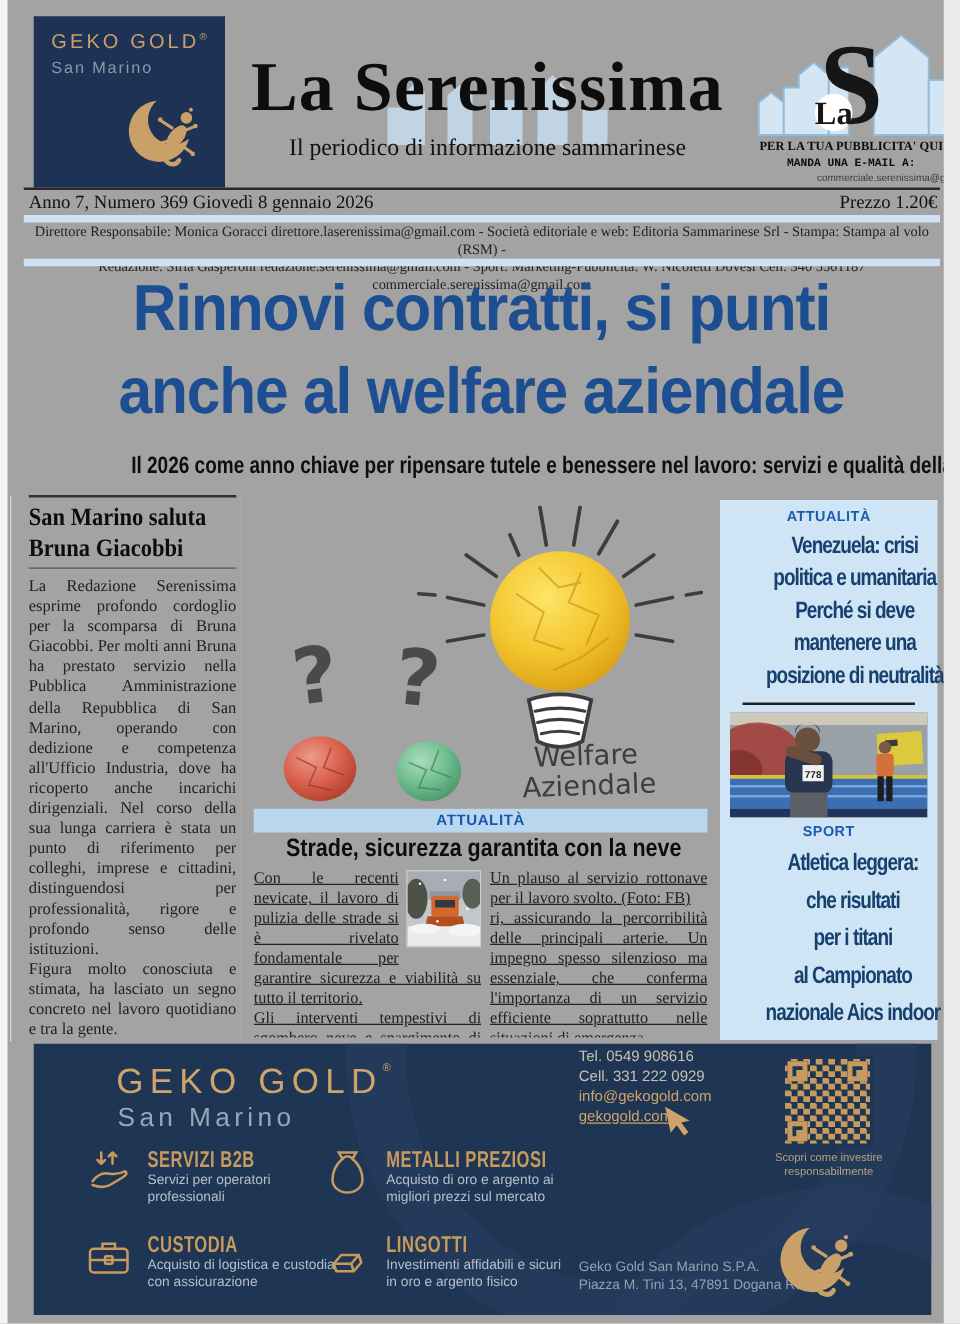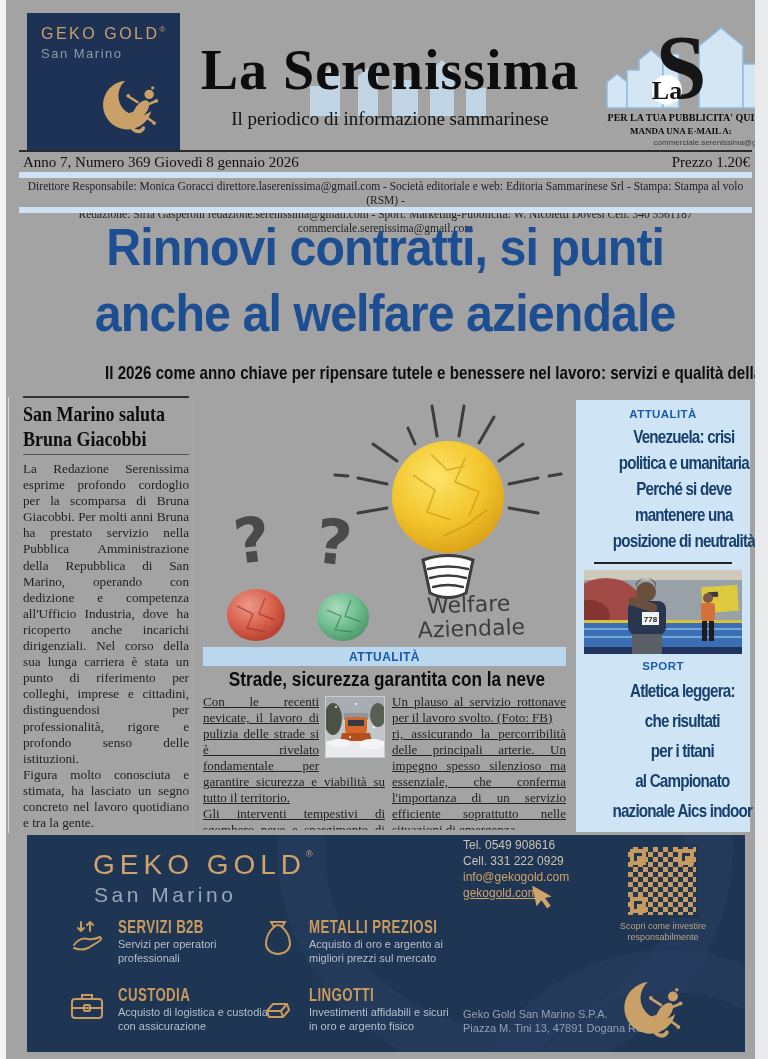--- a/index.html
+++ b/index.html
@@ -21,21 +21,21 @@
 
   .skyline-wm{left:280px;top:46px;width:230px;height:70px;opacity:.85;}
   .masthead{left:180px;top:40px;width:420px;text-align:center;}
   .masthead-title{font-size:56px;font-weight:bold;letter-spacing:1px;color:#0d0d0d;line-height:60px;}
   .masthead-sub{margin-top:8px;font-size:19px;font-weight:normal;color:#111;}
 
   .ad-badge{left:603px;top:20px;width:156px;height:132px;text-align:center;}
   .ad-badge-art{position:absolute;left:0;top:0;width:156px;height:92px;}
   .badge-line1{position:absolute;left:0;top:92px;width:156px;font-family:Liberation Serif, serif;
                font-size:10px;font-weight:bold;color:#0c0c0c;}
-  .badge-line2{position:absolute;left:0;top:106px;width:156px;font-family:Liberation Serif, serif;
+  .badge-line2{position:absolute;left:0;top:106px;width:156px;font-family:Liberation Mono, monospace;
                font-size:9px;font-weight:bold;color:#0c0c0c;}
   .badge-mail{position:absolute;left:0;top:118px;width:156px;font-family:"Liberation Sans",sans-serif;
               font-size:8px;font-weight:normal;color:#3c3c3c;margin-left:40px;}
 
   .rule-top{left:19px;top:150px;width:733px;height:2px;background:#2b2b2b;}
   .infobar{left:19px;top:154px;width:733px;height:16px;font-size:15px;color:#111;}
   .infobar .issue{position:absolute;left:4px;top:0;}
   .infobar .price{position:absolute;right:2px;top:0;}
   .bluebar{left:19px;width:733px;height:6px;background:#cfe2f4;}
   .bb1{top:172px;} .bb2{top:207px;}

